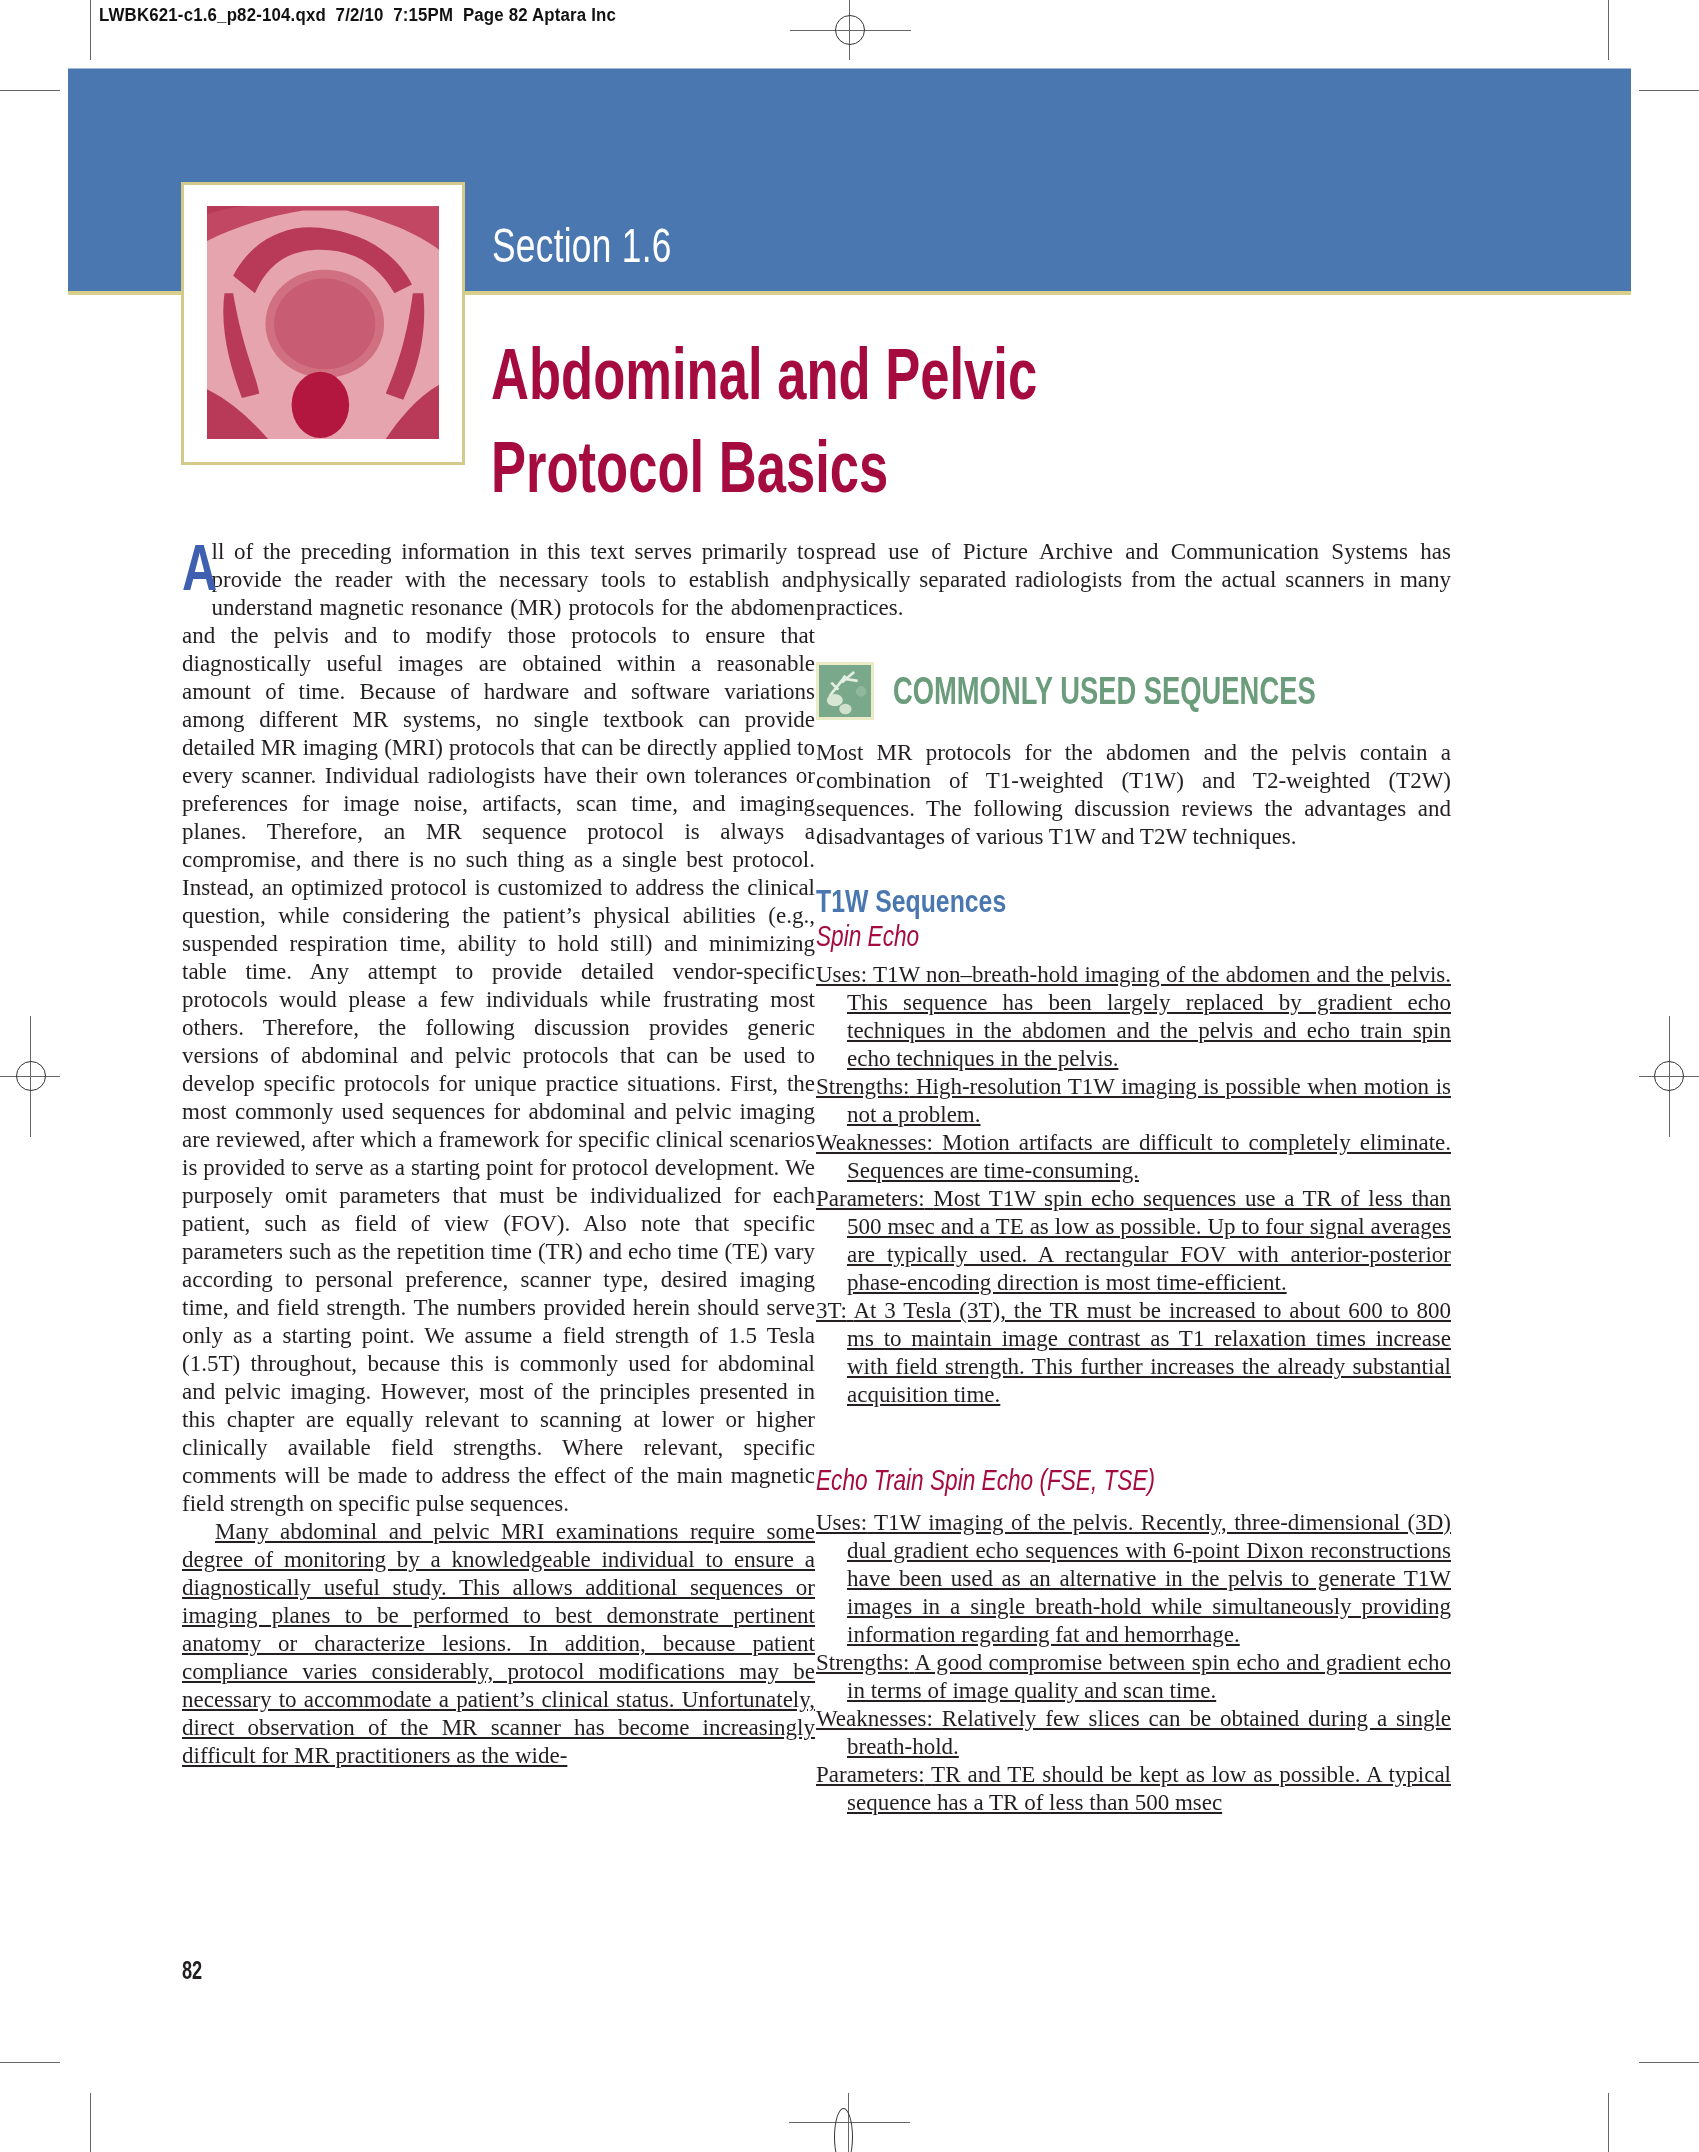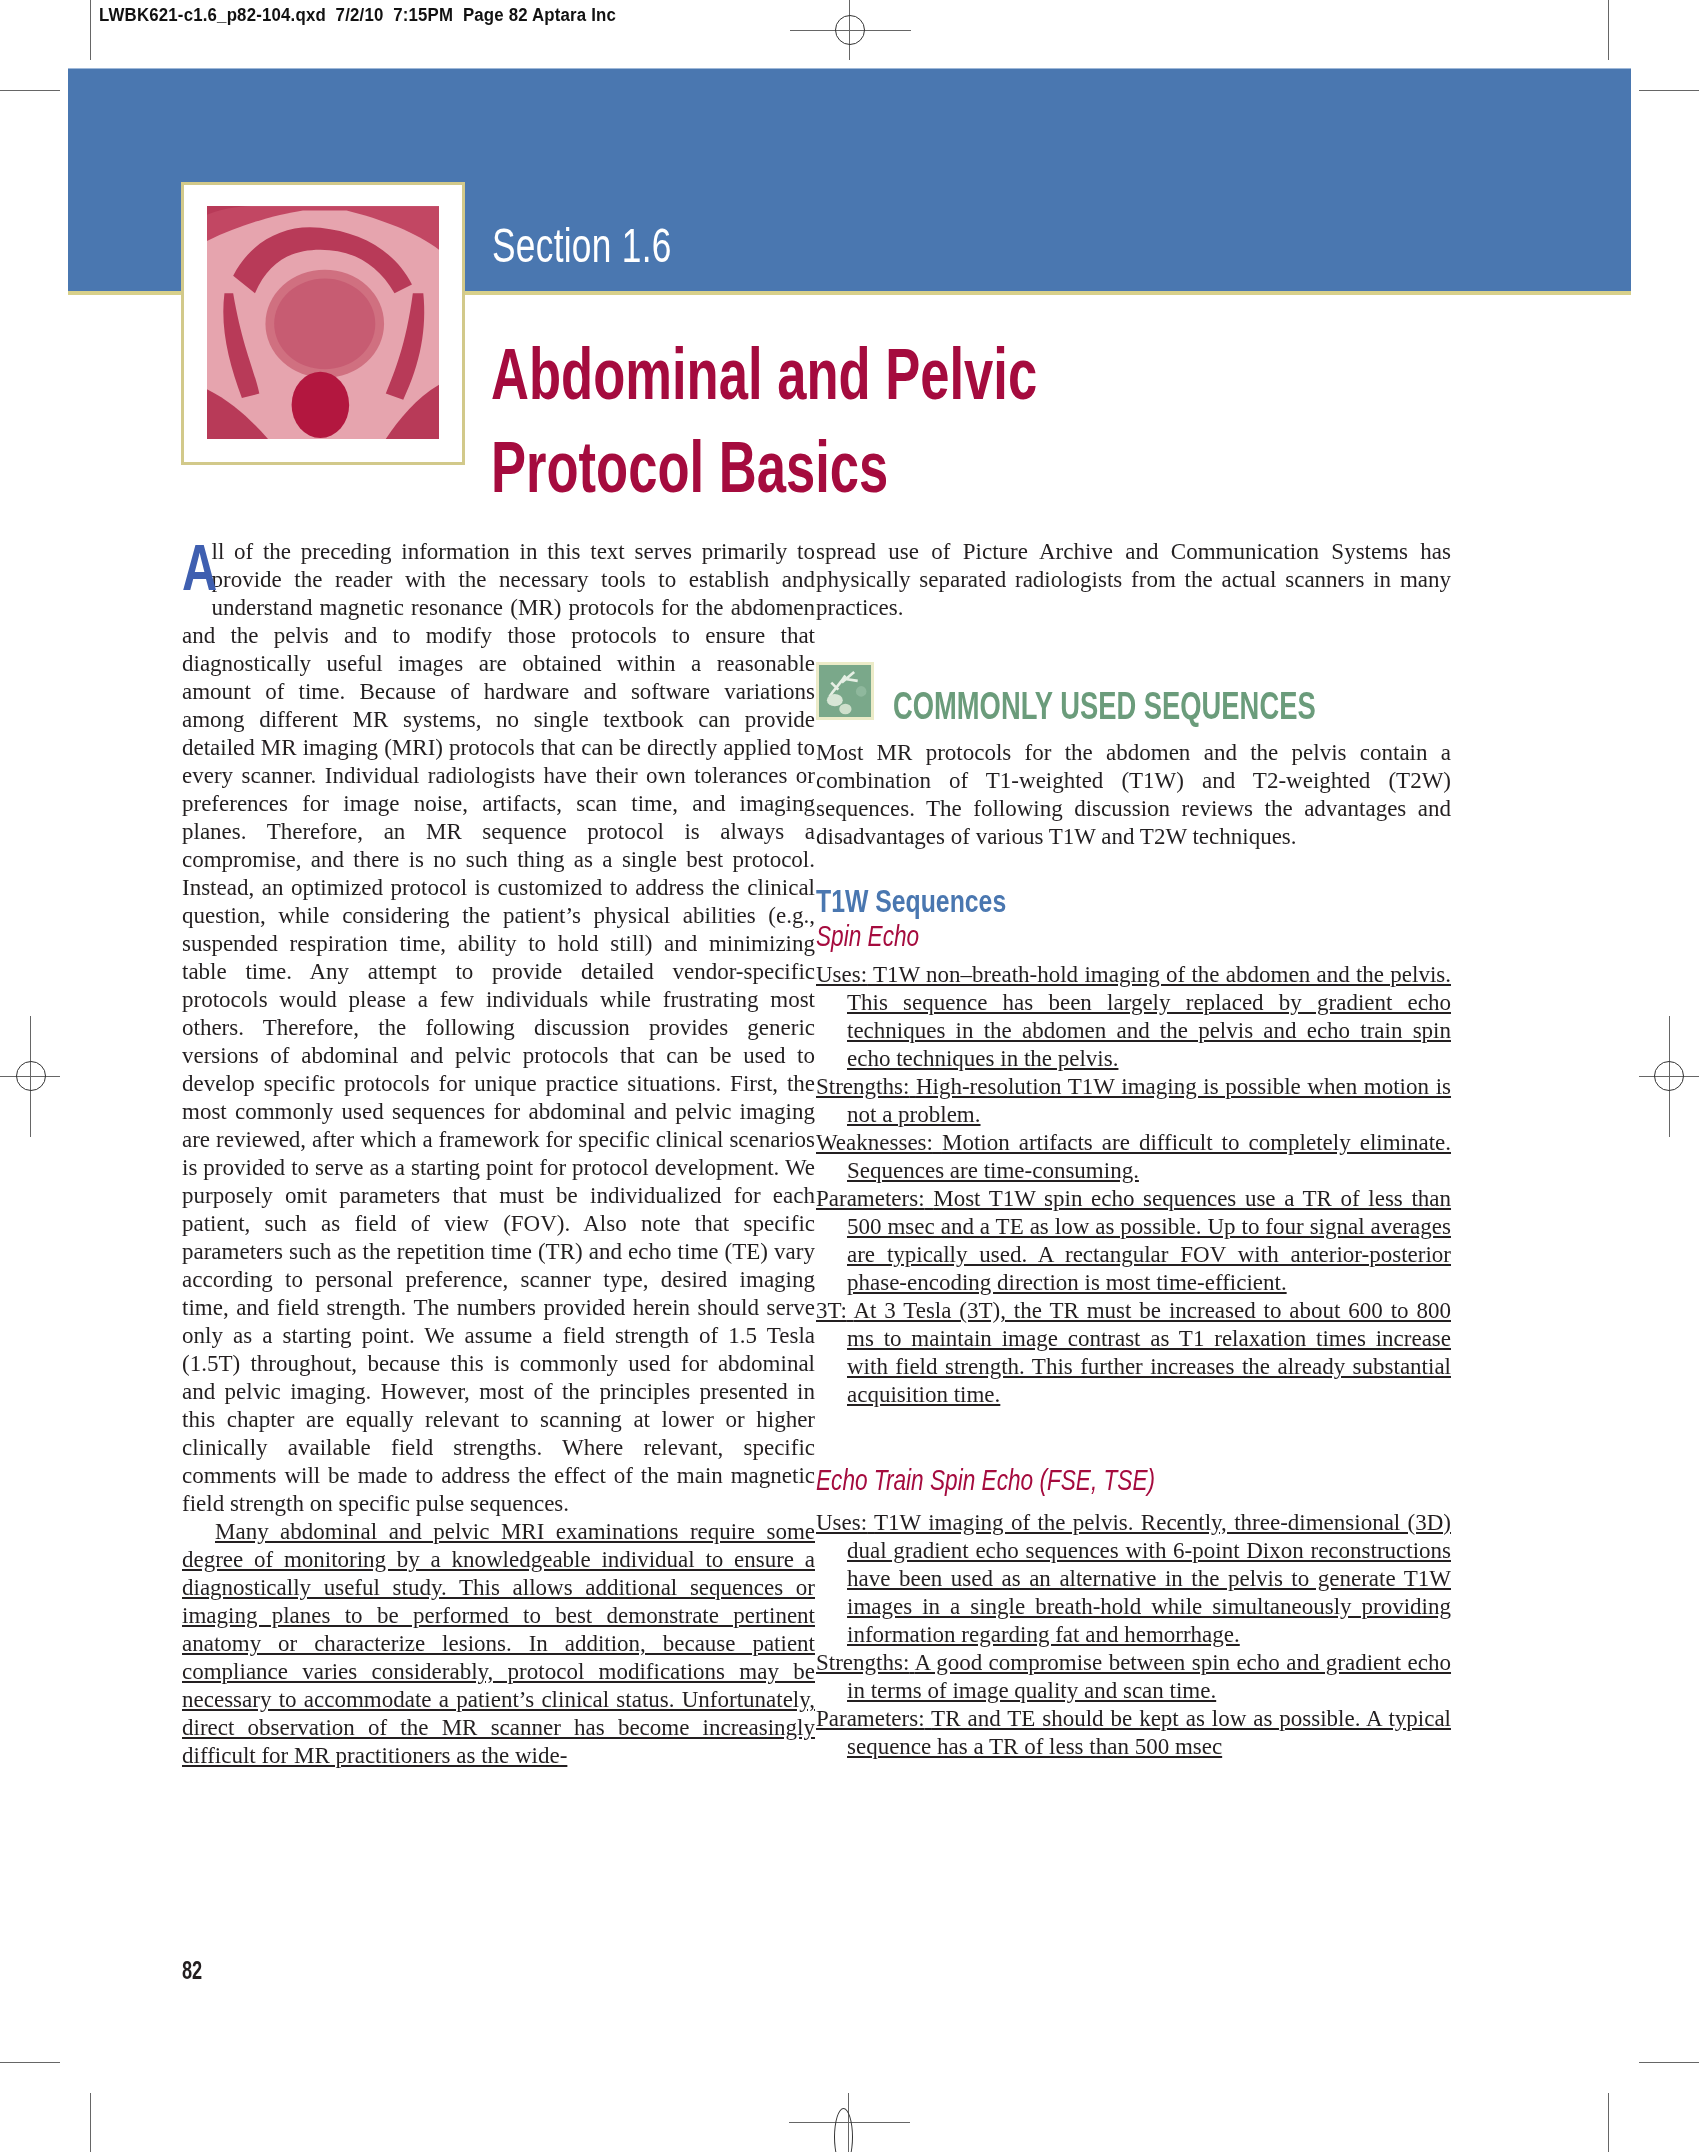--- a/index.html
+++ b/index.html
@@ -27,21 +27,21 @@
   
   .col { position:absolute; font-size:23px; line-height:28px; text-align:justify; }
   .col p { margin:0; }
   .col-left { left:182px; top:538px; width:633px; }
   .col-right { left:816px; top:538px; width:635px; }
   .dropcap { float:left; font-family:"Liberation Sans", sans-serif; font-weight:bold; color:#3f5fb0; font-size:65px; line-height:52px; margin:4.4px 3.5px 0 0; transform:scaleX(0.75); transform-origin:left top; width:26px; }
   .indent { text-indent:33px;text-decoration:underline; }
 
   .hanging { padding-left:31px; text-indent:-31px;text-decoration:underline; }
 
-  .h-common { display:flex; align-items:flex-end; margin:40px 0 19px 0; }
+  .h-common { display:flex; align-items:center; margin:40px 0 19px 0; }
   .h-icon { width:58px; height:58px; border:3.5px solid #ecebc8; box-sizing:border-box; background:#7aa88a; position:relative; overflow:hidden; flex:none; }
   .h-common-text { font-family:"Liberation Sans", sans-serif; font-weight:bold; font-size:38px; color:#6b9c7b; margin-left:19px; transform:scaleX(0.72); transform-origin:left center; white-space:nowrap; }
 
   .h-t1w { font-family:"Liberation Sans", sans-serif; font-weight:bold; font-size:31px; color:#4a77b0; margin-top:33px; line-height:35px; transform:scaleX(0.8); transform-origin:left top; white-space:nowrap; }
   .h-sub { font-family:"Liberation Sans", sans-serif; font-style:italic; font-size:29px; color:#a50b3e; line-height:35px; transform:scaleX(0.78); transform-origin:left top; white-space:nowrap; margin-bottom:7px; }
   .h-sub2 { margin-top:54px; margin-bottom:10.5px; }
 
   .page-num { left:182px; top:1955px; font-family:"Liberation Sans", sans-serif; font-weight:bold; font-size:26px; color:#231f20; transform:scaleX(0.7); transform-origin:left top; }
 </style>
 </head>
@@ -134,18 +134,19 @@
     <p class="hanging"><span>Strengths:</span> <span>High-resolution T1W imaging is possible when motion is not a problem.</span></p>
     <p class="hanging"><span>Weaknesses:</span> <span>Motion artifacts are difficult to completely eliminate. Sequences are time-consuming.</span></p>
     <p class="hanging"><span>Parameters:</span> <span>Most T1W spin echo sequences use a TR of less than 500 msec and a TE as low as possible. Up to four signal averages are typically used. A rectangular FOV with anterior-posterior phase-encoding direction is most time-efficient.</span></p>
     <p class="hanging"><span>3T:</span> <span>At 3 Tesla (3T), the TR must be increased to about 600 to 800 ms to maintain image contrast as T1 relaxation times increase with field strength. This further increases the already substantial acquisition time.</span></p>
   </div>
 
   <div class="h-sub h-sub2">Echo Train Spin Echo (FSE, TSE)</div>
   <div>
     <p class="hanging"><span>Uses:</span> <span>T1W imaging of the pelvis. Recently, three-dimensional (3D) dual gradient echo sequences with 6-point Dixon reconstructions have been used as an alternative in the pelvis to generate T1W images in a single breath-hold while simultaneously providing information regarding fat and hemorrhage.</span></p>
     <p class="hanging"><span>Strengths:</span> <span>A good compromise between spin echo and gradient echo in terms of image quality and scan time.</span></p>
+    <p class="hanging"><span>Weaknesses:</span> <span>Relatively few slices can be obtained during a single breath-hold.</span></p>
     <p class="hanging"><span>Parameters:</span> <span>TR and TE should be kept as low as possible. A typical sequence has a TR of less than 500 msec</span></p>
   </div>
 </div>
 
 <div class="abs page-num">82</div>
 
 
 </body></html>

